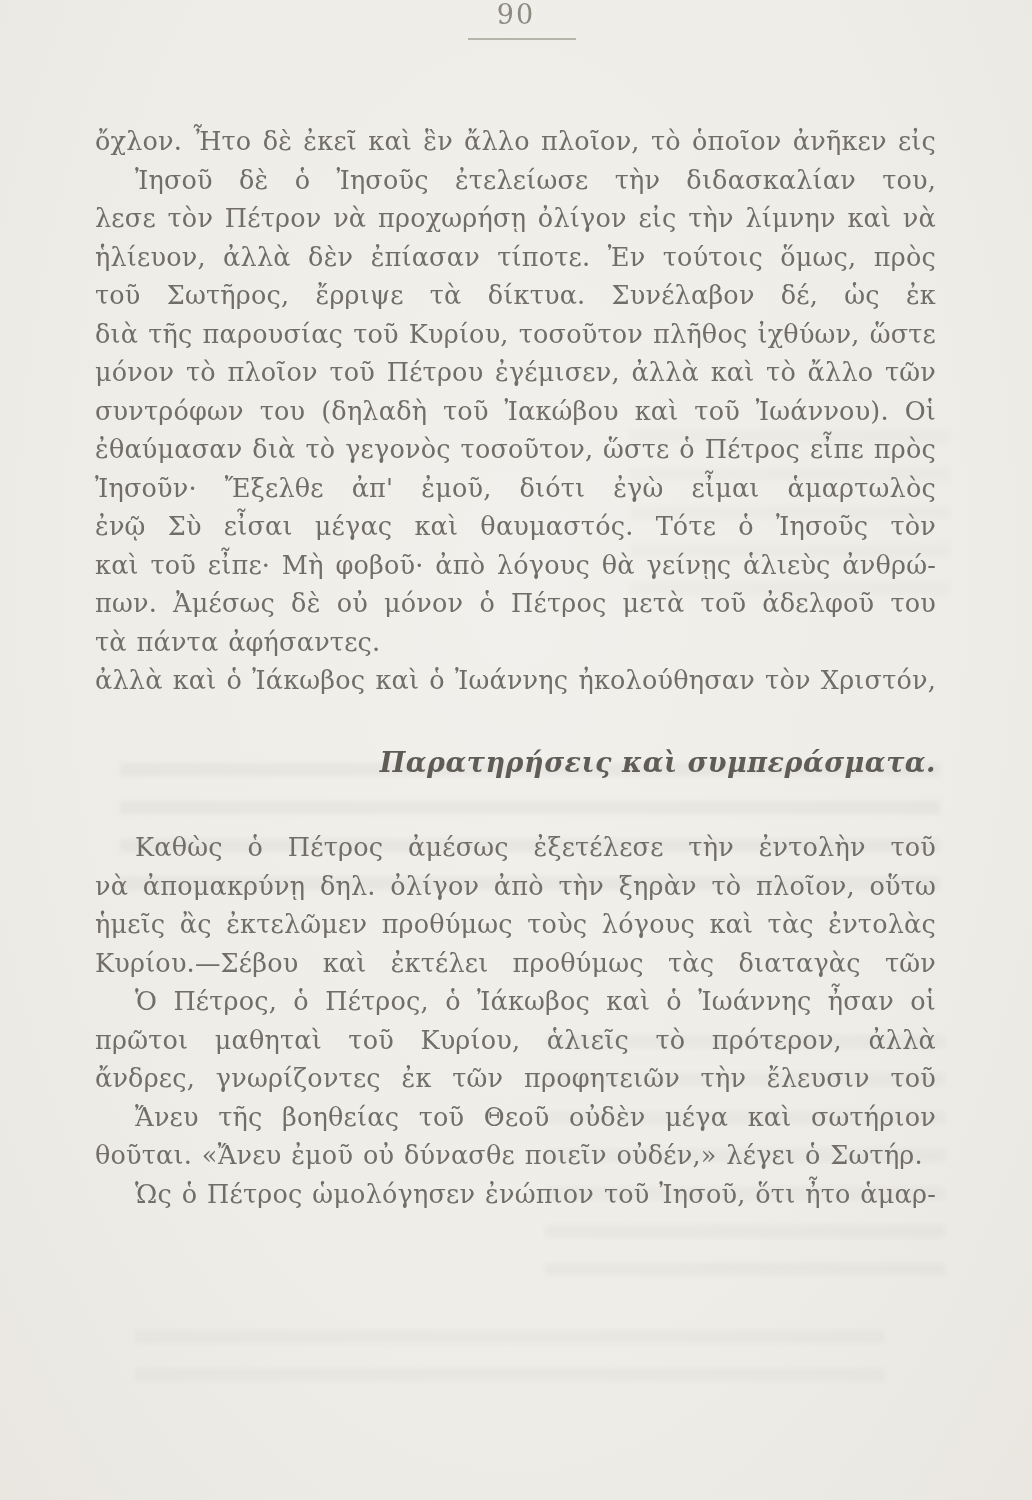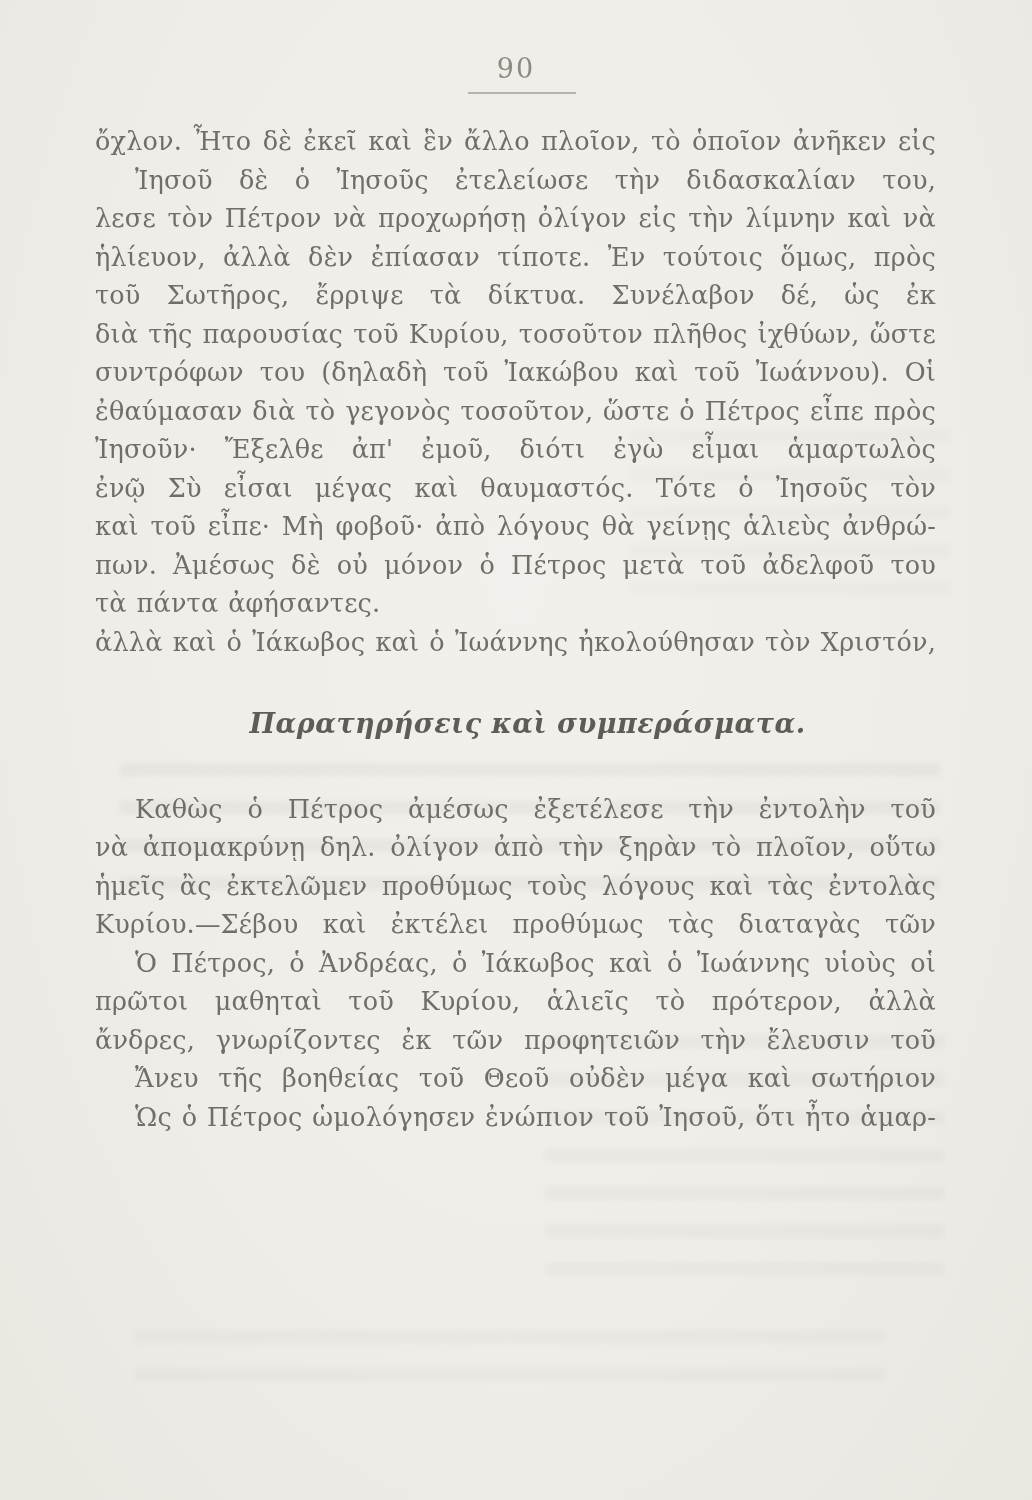--- a/index.html
+++ b/index.html
@@ -19,21 +19,21 @@
       rgba(122,119,112,0.16) 0px, rgba(122,119,112,0.16) 13px,
       rgba(122,119,112,0.0) 13px, rgba(122,119,112,0.0) 38px);
     filter: blur(2.5px);
     z-index: 0;
   }
   .ghost.g1 { left: 120px; top: 763px;  width: 820px; height: 152px; opacity: .42; }
   .ghost.g2 { left: 545px; top: 1035px; width: 400px; height: 240px; opacity: .30; }
   .ghost.g3 { left: 135px; top: 1330px; width: 750px; height: 60px;  opacity: .28; }
   .ghost.g4 { left: 630px; top: 430px;  width: 320px; height: 170px; opacity: .20; }
 
-  header { position: relative; z-index: 1; padding-top: 54px; }
+  header { position: relative; z-index: 1; }
   .page-number {
     text-align: center;
     font-size: 27px;
     line-height: 30px;
     letter-spacing: 2px;
     color: #8d8a82;
   }
   .page-number-rule {
     width: 108px;
     height: 0;
@@ -61,21 +61,21 @@
     white-space: normal;
   }
   .line.indent { text-indent: 40px; }
   .line.fill::after { content: ""; display: inline-block; width: 100%; height: 0; }
 
   h2.section-heading {
     font-size: 27px;
     line-height: 38.5px;
     font-weight: bold;
     font-style: italic;
-    text-align: center;
+    text-align: right;
     letter-spacing: 0.5px;
     color: #5f5c56;
     margin: 44px 0 46px 24px;
   }
 </style>
 </head>
 <body>
 
 <div class="page">
 
@@ -93,45 +93,47 @@
     <section>
         <div class="para">
           <div class="line fill">ὄχλον. Ἦτο δὲ ἐκεῖ καὶ ἓν ἄλλο πλοῖον, τὸ ὁποῖον ἀνῆκεν εἰς τὸν</div>
         </div>
         <div class="para">
           <div class="line indent fill">Ἰησοῦ δὲ ὁ Ἰησοῦς ἐτελείωσε τὴν διδασκαλίαν του, παρεκά-</div>
           <div class="line fill">λεσε τὸν Πέτρον νὰ προχωρήσῃ ὀλίγον εἰς τὴν λίμνην καὶ νὰ ῥίψῃ</div>
           <div class="line fill">ἡλίευον, ἀλλὰ δὲν ἐπίασαν τίποτε. Ἐν τούτοις ὅμως, πρὸς χάριν</div>
           <div class="line fill">τοῦ Σωτῆρος, ἔρριψε τὰ δίκτυα. Συνέλαβον δέ, ὡς ἐκ θαύματος,</div>
           <div class="line fill">διὰ τῆς παρουσίας τοῦ Κυρίου, τοσοῦτον πλῆθος ἰχθύων, ὥστε οὐ</div>
+          <div class="line fill">μόνον τὸ πλοῖον τοῦ Πέτρου ἐγέμισεν, ἀλλὰ καὶ τὸ ἄλλο τῶν</div>
           <div class="line fill">συντρόφων του (δηλαδὴ τοῦ Ἰακώβου καὶ τοῦ Ἰωάννου). Οἱ ἁλιεῖς</div>
           <div class="line fill">ἐθαύμασαν διὰ τὸ γεγονὸς τοσοῦτον, ὥστε ὁ Πέτρος εἶπε πρὸς τὸν</div>
           <div class="line fill">Ἰησοῦν· Ἔξελθε ἀπ' ἐμοῦ, διότι ἐγὼ εἶμαι ἁμαρτωλὸς ἄνθρωπος,</div>
           <div class="line fill">ἐνῷ Σὺ εἶσαι μέγας καὶ θαυμαστός. Τότε ὁ Ἰησοῦς τὸν ἐνεθάρρυνε</div>
           <div class="line fill">καὶ τοῦ εἶπε· Μὴ φοβοῦ· ἀπὸ λόγους θὰ γείνῃς ἁλιεὺς ἀνθρώ-</div>
           <div class="line fill">πων. Ἀμέσως δὲ οὐ μόνον ὁ Πέτρος μετὰ τοῦ ἀδελφοῦ του Ἀνδρέου,</div>
           <div class="line">τὰ πάντα ἀφήσαντες.</div>
           <div class="line fill">ἀλλὰ καὶ ὁ Ἰάκωβος καὶ ὁ Ἰωάννης ἠκολούθησαν τὸν Χριστόν,</div>
         </div>
       </section>
     <h2 class="section-heading">Παρατηρήσεις καὶ συμπεράσματα.</h2>
     <section>
         <div class="para">
           <div class="line indent fill">Καθὼς ὁ Πέτρος ἀμέσως ἐξετέλεσε τὴν ἐντολὴν τοῦ Κυρίου,</div>
           <div class="line fill">νὰ ἀπομακρύνῃ δηλ. ὀλίγον ἀπὸ τὴν ξηρὰν τὸ πλοῖον, οὕτω καὶ</div>
           <div class="line fill">ἡμεῖς ἂς ἐκτελῶμεν προθύμως τοὺς λόγους καὶ τὰς ἐντολὰς τοῦ</div>
           <div class="line fill">Κυρίου.—Σέβου καὶ ἐκτέλει προθύμως τὰς διαταγὰς τῶν προϊστα-</div>
         </div>
         <div class="para">
-          <div class="line indent fill">Ὁ Πέτρος, ὁ Ἀνδρέας, ὁ Ἰάκωβος καὶ ὁ Ἰωάννης υἱοὺς οἱ</div>
+          <div class="line indent fill">Ὁ Πέτρος, ὁ Πέτρος, ὁ Ἰάκωβος καὶ ὁ Ἰωάννης ἦσαν οἱ</div>
           <div class="line fill">πρῶτοι μαθηταὶ τοῦ Κυρίου, ἁλιεῖς τὸ πρότερον, ἀλλὰ εὐσεβεῖς</div>
           <div class="line">ἄνδρες, γνωρίζοντες ἐκ τῶν προφητειῶν τὴν ἔλευσιν τοῦ Μεσσίου.</div>
         </div>
         <div class="para">
           <div class="line indent fill">Ἄνευ τῆς βοηθείας τοῦ Θεοῦ οὐδὲν μέγα καὶ σωτήριον κατορ-</div>
+          <div class="line">θοῦται. «Ἄνευ ἐμοῦ οὐ δύνασθε ποιεῖν οὐδέν,» λέγει ὁ Σωτήρ.</div>
         </div>
         <div class="para">
           <div class="line indent fill">Ὡς ὁ Πέτρος ὡμολόγησεν ἐνώπιον τοῦ Ἰησοῦ, ὅτι ἦτο ἁμαρ-</div>
         </div>
       </section>
   </main>
 
 </div>
 
 </body></html>

